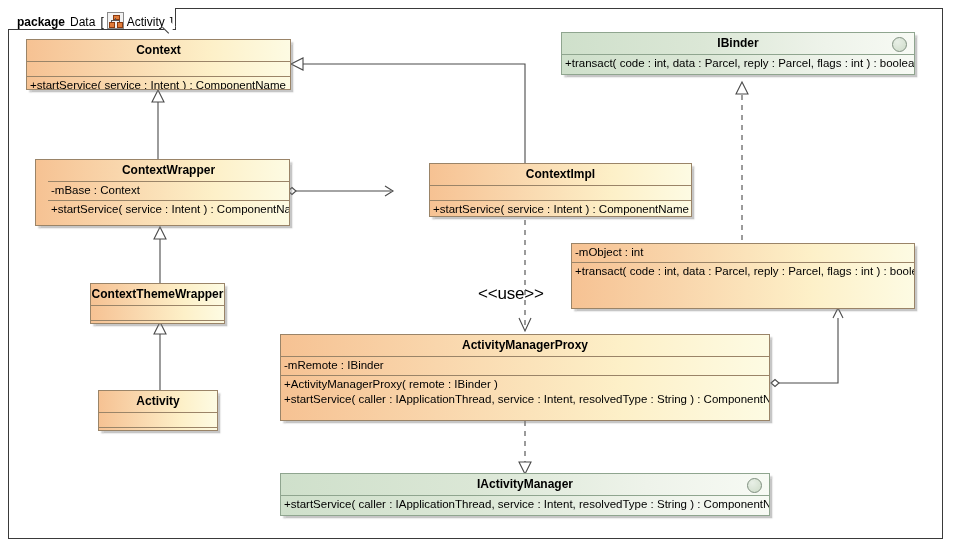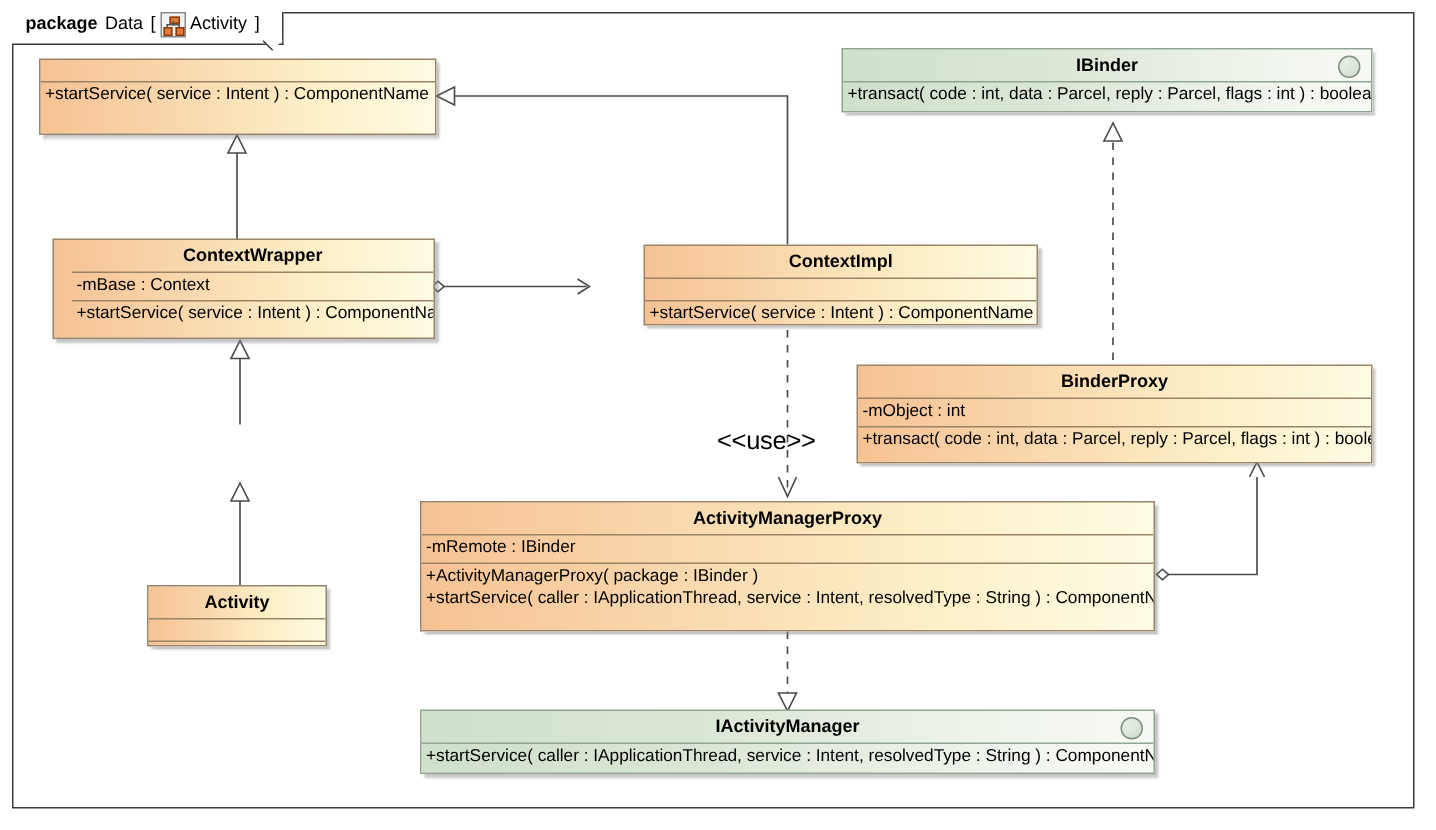--- a/index.html
+++ b/index.html
@@ -24,22 +24,22 @@
     background:transparent;
   }
   #pkg-tab{
     position:absolute;
     left:8px; top:8px;
     height:22px;
     box-sizing:border-box;
     border:1.5px solid #3a3a3a;
     border-top:none;border-left:none;
     background:#ffffff;
-    display:flex;align-items:flex-start;
-    padding:0 13px 0 9px;
+    display:flex;align-items:flex-end;
+    padding:0 0 0 9px;
     font-size:12px;
     color:#000;
     white-space:nowrap;
     border-bottom-right-radius:0;
   }
   #pkg-tab:after{
     content:"";
     position:absolute;
     right:-1.5px;bottom:-1.5px;
     width:9px;height:9px;
@@ -205,36 +205,42 @@
     <g>
       <polyline class="solidline" points="779,383 838,383 838,318"></polyline>
       <polygon class="hollow" points="771,383 775,379.5 779,383 775,386.5"></polygon>
       <polyline class="solidline" points="833,318 838,308 843,318"></polyline>
     </g>
   </svg>
 
   <div class="stereo" style="left:478px;top:284px;">&lt;&lt;use&gt;&gt;</div>
 
   <div class="uml" style="left:26px;top:39px;width:265px;height:51px;">
+    <div class="title">Context</div>
     <div class="compartment empty"></div>
     <div class="compartment">
       <div class="row">+startService( service : Intent ) : ComponentName</div>
     </div>
   </div>
 
   <div class="uml" style="left:35px;top:159px;width:255px;height:67px;padding-left:12px;">
     <div class="title">ContextWrapper</div>
     <div class="compartment">
       <div class="row">-mBase : Context</div>
     </div>
     <div class="compartment">
       <div class="row">+startService( service : Intent ) : ComponentName</div>
     </div>
   </div>
 
+  <div class="uml" style="left:90px;top:283px;width:135px;height:41px;">
+    <div class="title">ContextThemeWrapper</div>
+    <div class="compartment empty"></div>
+    <div class="compartment empty"></div>
+  </div>
 
   <div class="uml" style="left:98px;top:390px;width:120px;height:41px;">
     <div class="title">Activity</div>
     <div class="compartment empty"></div>
     <div class="compartment empty"></div>
   </div>
 
   <div class="uml" style="left:393px;top:163px;width:263px;height:54px;margin-left:36px;">
     <div class="title">ContextImpl</div>
     <div class="compartment empty"></div>
@@ -247,36 +253,35 @@
     <div class="title">
       <span>IBinder</span>
       <span class="iface-circle"></span>
     </div>
     <div class="compartment">
       <div class="row">+transact( code : int, data : Parcel, reply : Parcel, flags : int ) : boolean</div>
     </div>
   </div>
 
   <div class="uml" style="left:571px;top:243px;width:344px;height:66px;">
-    <div class="title">BinderProxy</div>
     <div class="compartment">
       <div class="row">-mObject : int</div>
     </div>
     <div class="compartment">
       <div class="row">+transact( code : int, data : Parcel, reply : Parcel, flags : int ) : boolean</div>
     </div>
   </div>
 
   <div class="uml" style="left:280px;top:334px;width:490px;height:87px;">
     <div class="title">ActivityManagerProxy</div>
     <div class="compartment">
       <div class="row">-mRemote : IBinder</div>
     </div>
     <div class="compartment">
-      <div class="row">+ActivityManagerProxy( package : IBinder )</div>
+      <div class="row">+ActivityManagerProxy( remote : IBinder )</div>
       <div class="row">+startService( caller : IApplicationThread, service : Intent, resolvedType : String ) : ComponentName</div>
     </div>
   </div>
 
   <div class="uml iface" style="left:280px;top:473px;width:490px;height:43px;">
     <div class="title">
       <span>IActivityManager</span>
       <span class="iface-circle"></span>
     </div>
     <div class="compartment">

